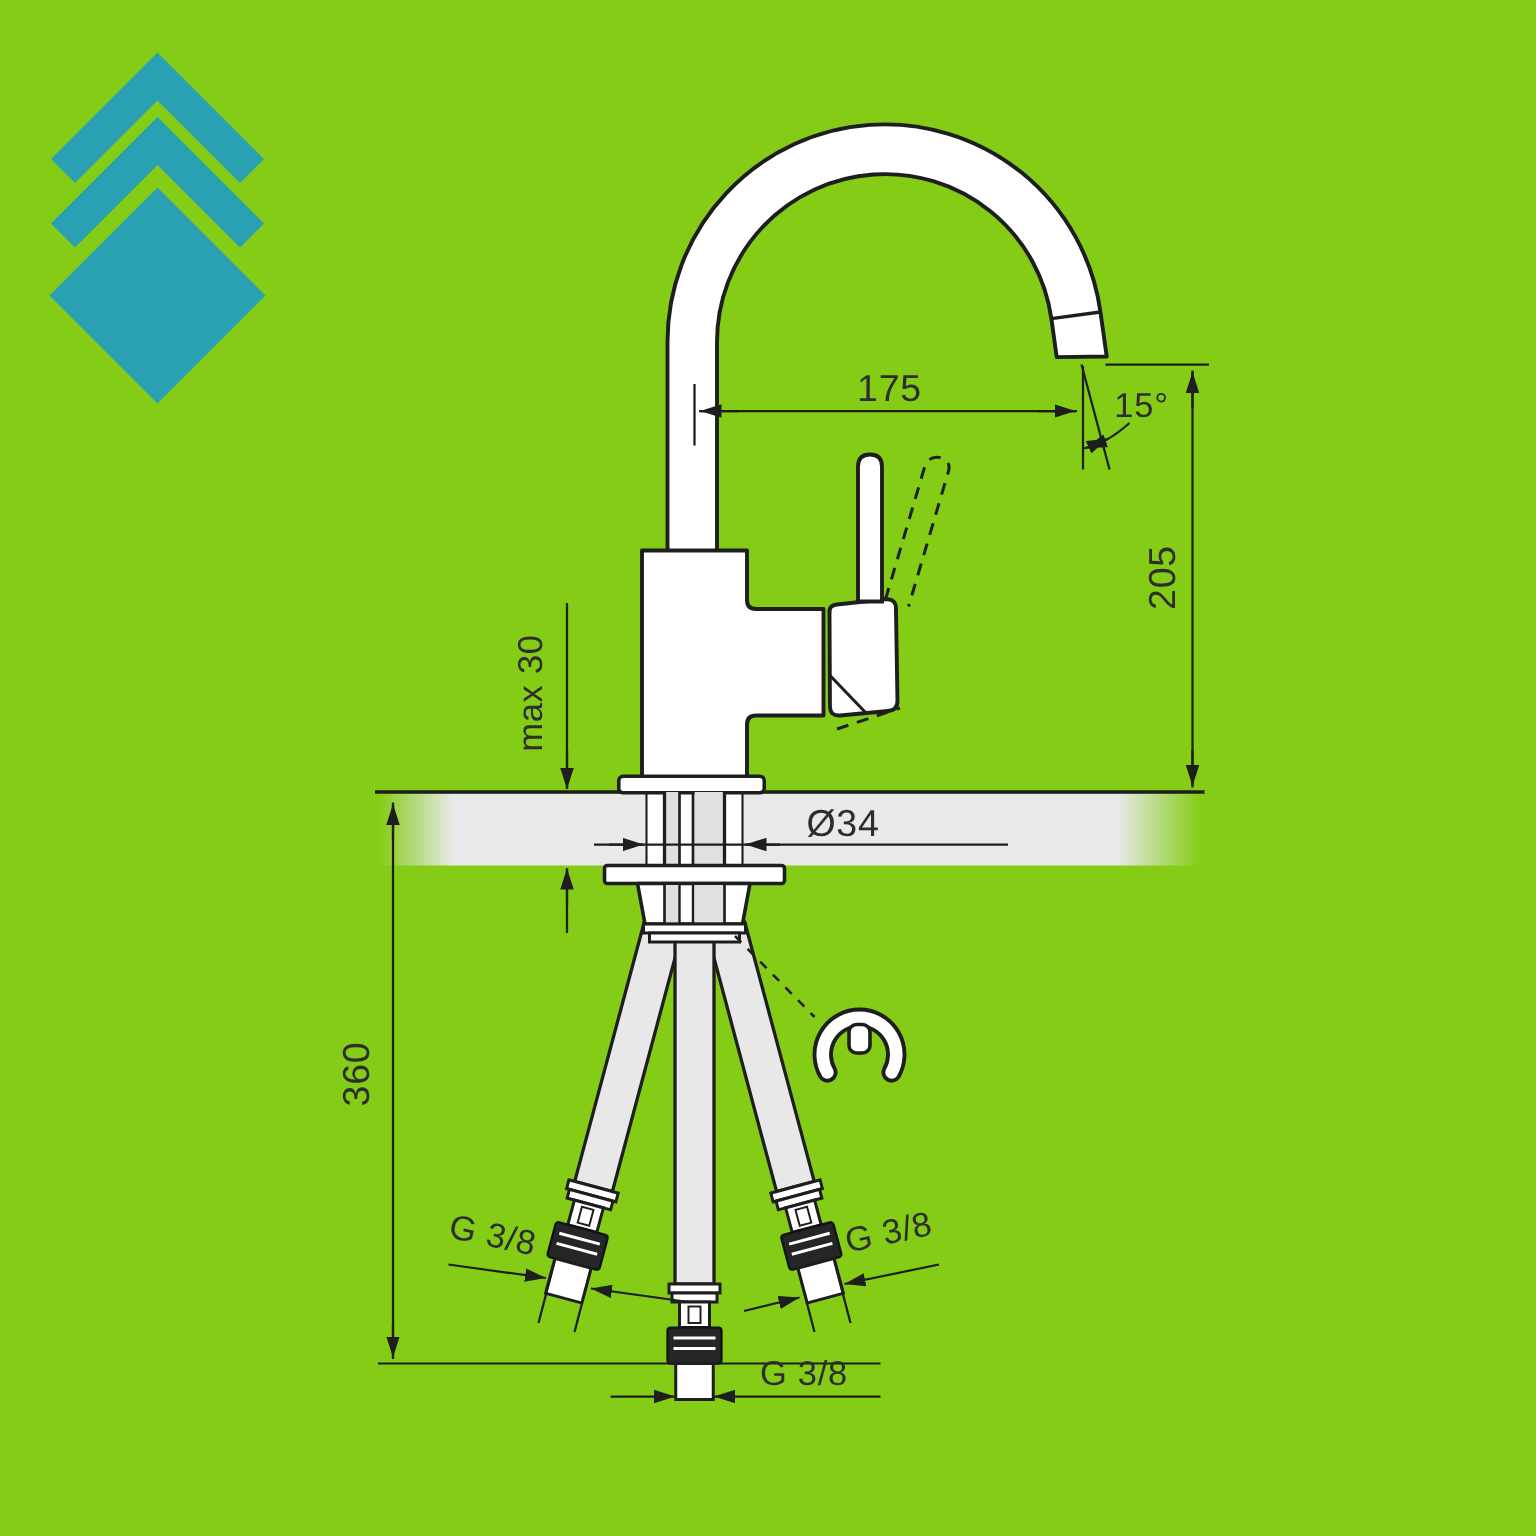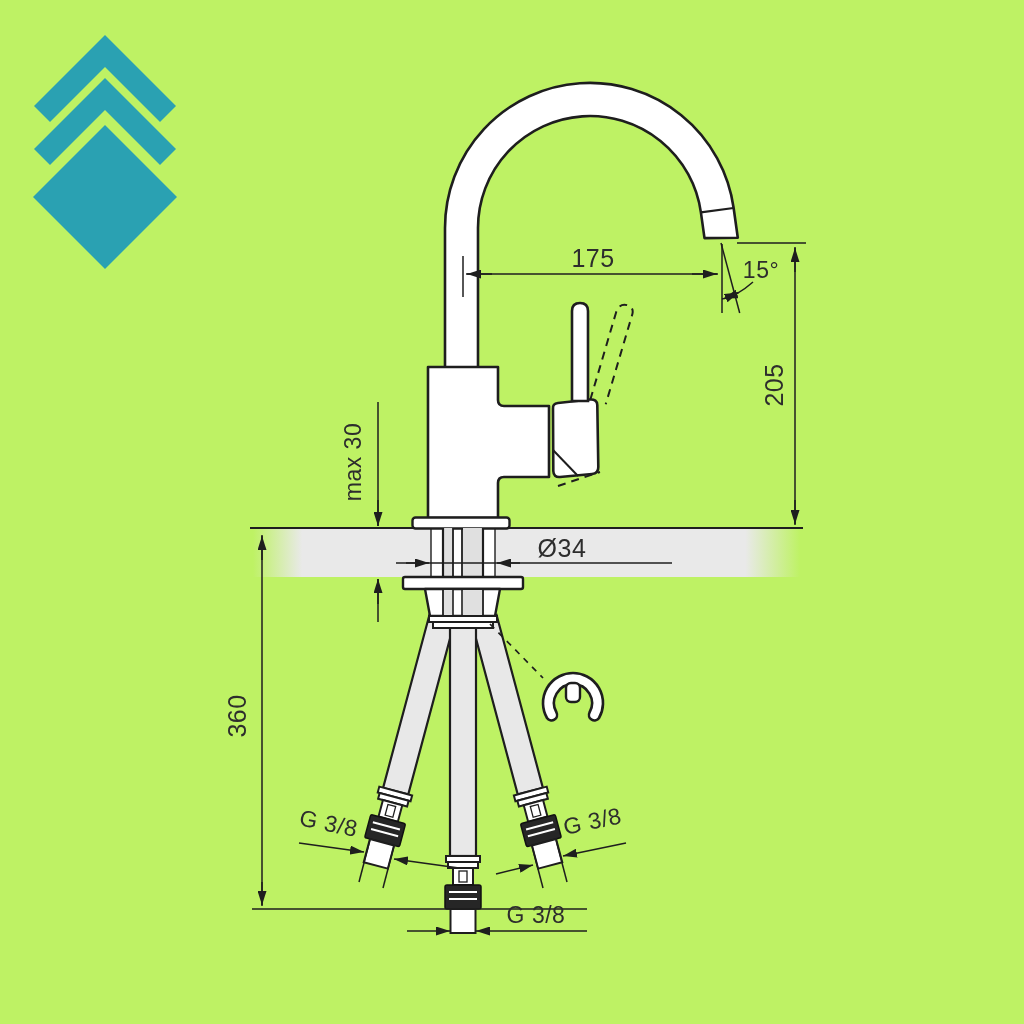--- a/index.html
+++ b/index.html
@@ -1,16 +1,16 @@
 <!DOCTYPE html>
 <html><head>
 <meta charset="utf-8">
 <style>
   html,body{margin:0;padding:0;background:#ffffff;}
-  .canvas{position:relative;width:1024px;height:1024px;background:#bef264;overflow:hidden;
+  .canvas{position:relative;width:1024px;height:1024px;background:#84cc16;overflow:hidden;
           font-family:"Liberation Sans", sans-serif;}
   svg{display:block;}
   text{font-family:"Liberation Sans", sans-serif;fill:#2d2d2d;}
   .dim-label{font-size:25px;letter-spacing:0.5px;}
   .dim-label-sm{font-size:23px;letter-spacing:0.5px;}
 </style>
 </head>
 <body>
 
 <div class="canvas">

